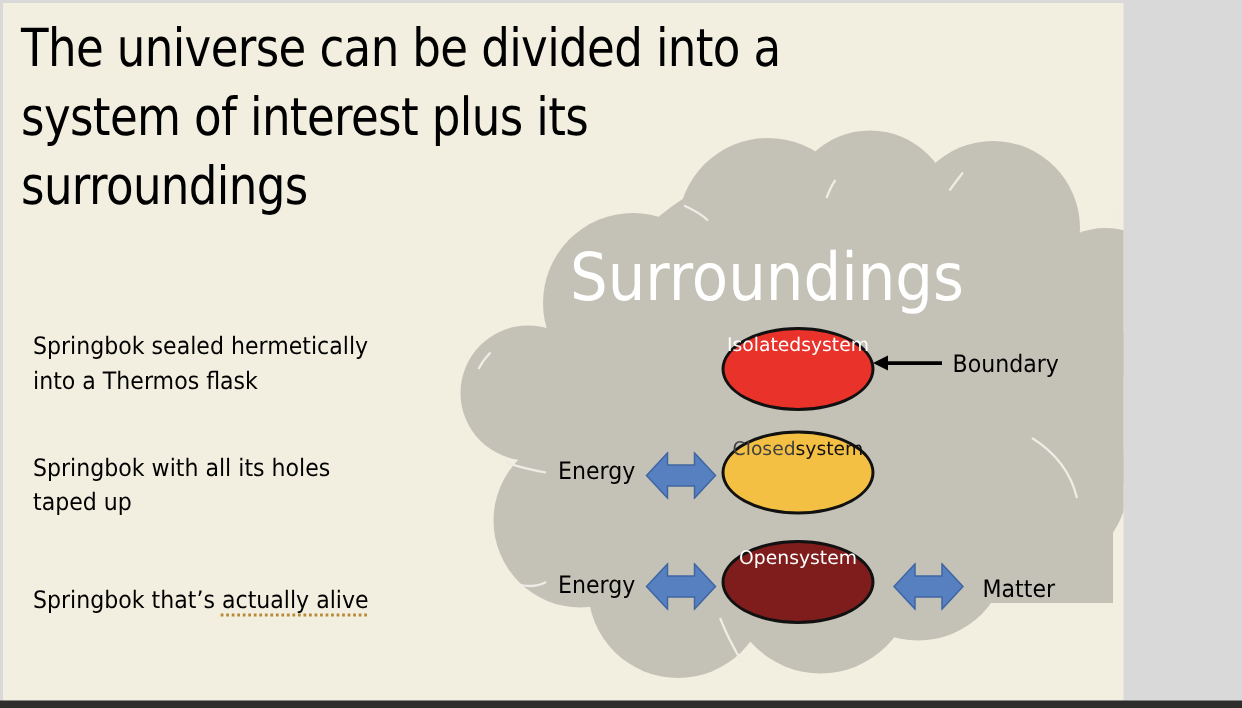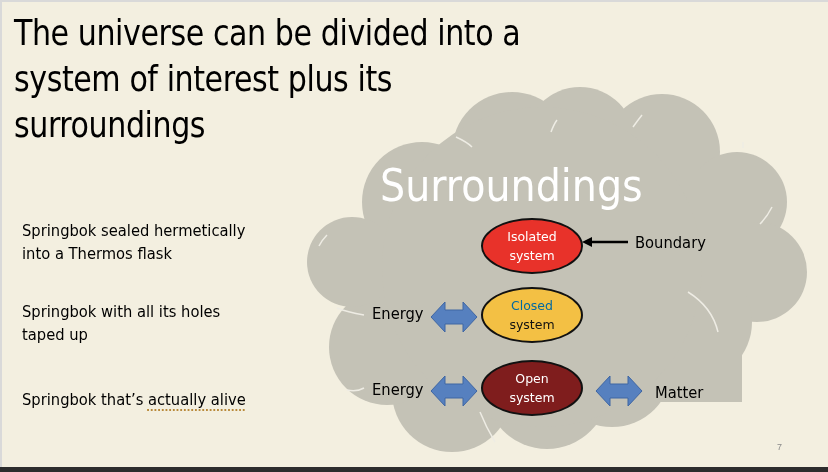--- a/index.html
+++ b/index.html
@@ -4,21 +4,21 @@
   <style>
     html, body { margin: 0; padding: 0; }
     body {
       width: 828px; height: 472px; overflow: hidden;
       background: #d9d9d9;
       font-family: "Liberation Sans", "DejaVu Sans", sans-serif;
       position: relative;
     }
     .slide {
       position: absolute; left: 2px; top: 2px;
-      width: 826px; height: 465px;
+      width: 747px; height: 465px;
       background: #f3efe0;
       overflow: hidden;
     }
     .bottom-bar {
       position: absolute; left: 0; top: 467px; width: 828px; height: 5px;
       background: #2d2d2d;
     }
     .title {
       position: absolute; left: 12px; top: 8px;
       width: 640px;
@@ -42,21 +42,21 @@
     .surr {
       position: absolute; left: 378px; top: 158px;
       font-size: 44px; color: #ffffff;
       font-family: "DejaVu Sans", sans-serif;
       transform: scaleX(0.9); transform-origin: left top;
       white-space: nowrap;
     }
     .ell {
       position: absolute; width: 102px; height: 56px;
       border: 2.5px solid #111; border-radius: 50%;
-      display: flex; flex-direction: column; justify-content: center;
+      display: flex; flex-direction: row; justify-content: center;
       color: #fff; font-size: 12.5px; line-height: 19px; text-align: center;
       font-family: "DejaVu Sans", sans-serif;
       box-sizing: border-box;
     }
     .lbl {
       position: absolute; font-size: 16px; color: #000;
       font-family: "DejaVu Sans", sans-serif;
       white-space: nowrap;
       transform: scaleX(0.92); transform-origin: left top;
     }
@@ -126,21 +126,21 @@
     <span>Isolated</span>
     <span>system</span>
   </div>
   <svg class="arrow-svg" style="left:578px; top:232px;" width="50" height="16">
     <line x1="48" y1="8" x2="10" y2="8" stroke="#000" stroke-width="2.5"></line>
     <polygon points="2,8 12,3 12,13" fill="#000"></polygon>
   </svg>
   <div class="lbl" style="left:633px; top:231px;">Boundary</div>
 
   <div class="ell" style="left:479px; top:285px; background:#f3c044;">
-    <span class="closed" style="color:#0369a1">Closed</span>
+    <span class="closed" style="color:#404040">Closed</span>
     <span class="closed" style="color:#111">system</span>
   </div>
   <div class="lbl" style="left:370px; top:302px;">Energy</div>
   <svg class="arrow-svg" style="left:428px; top:299px;" width="48" height="32">
     <polygon points="1,16 15,1 15,9 33,9 33,1 47,16 33,31 33,23 15,23 15,31" fill="#5680bf" stroke="#3f66a3" stroke-width="1"></polygon>
   </svg>
 
   <div class="ell" style="left:479px; top:358px; background:#7f1d1d;">
     <span>Open</span>
     <span>system</span>

